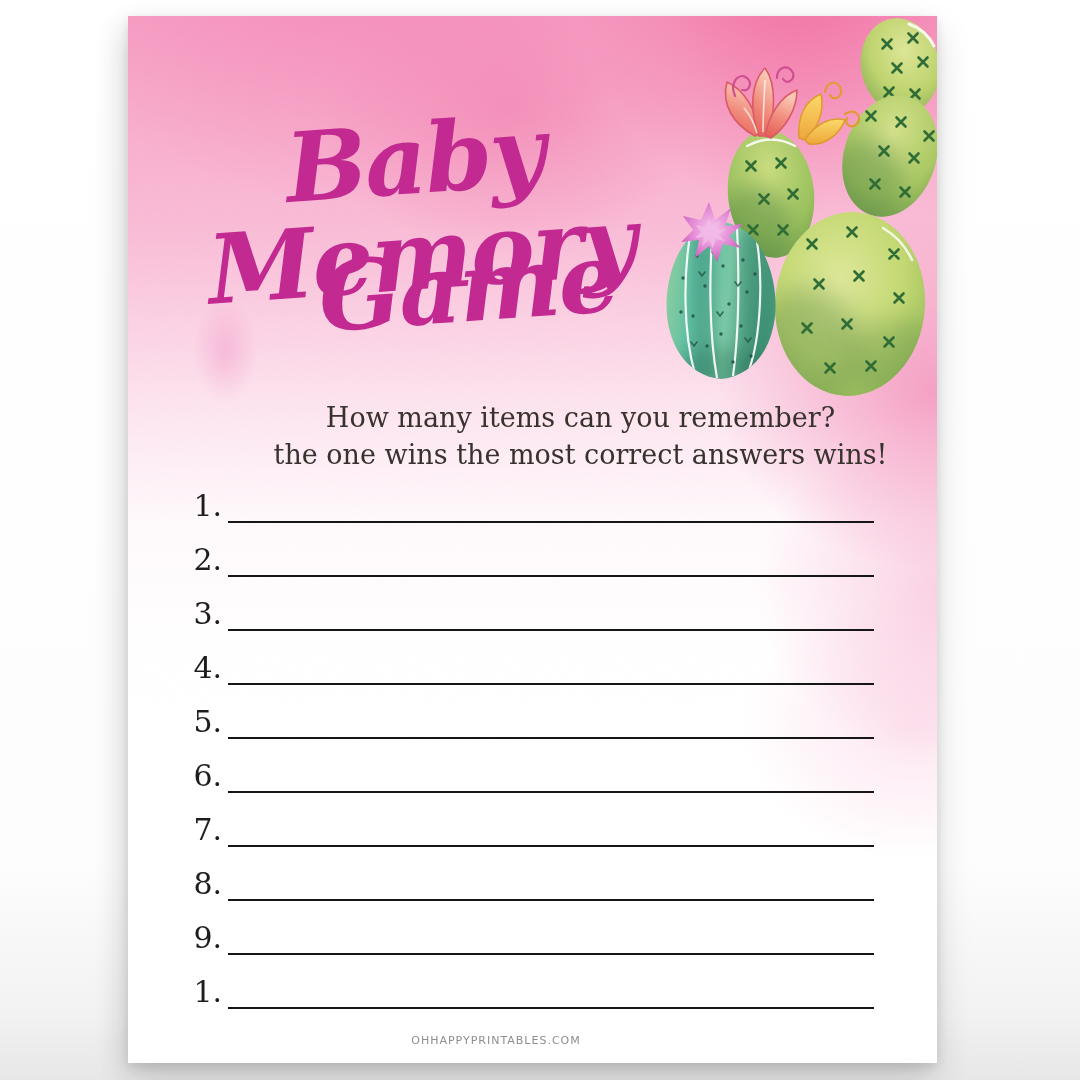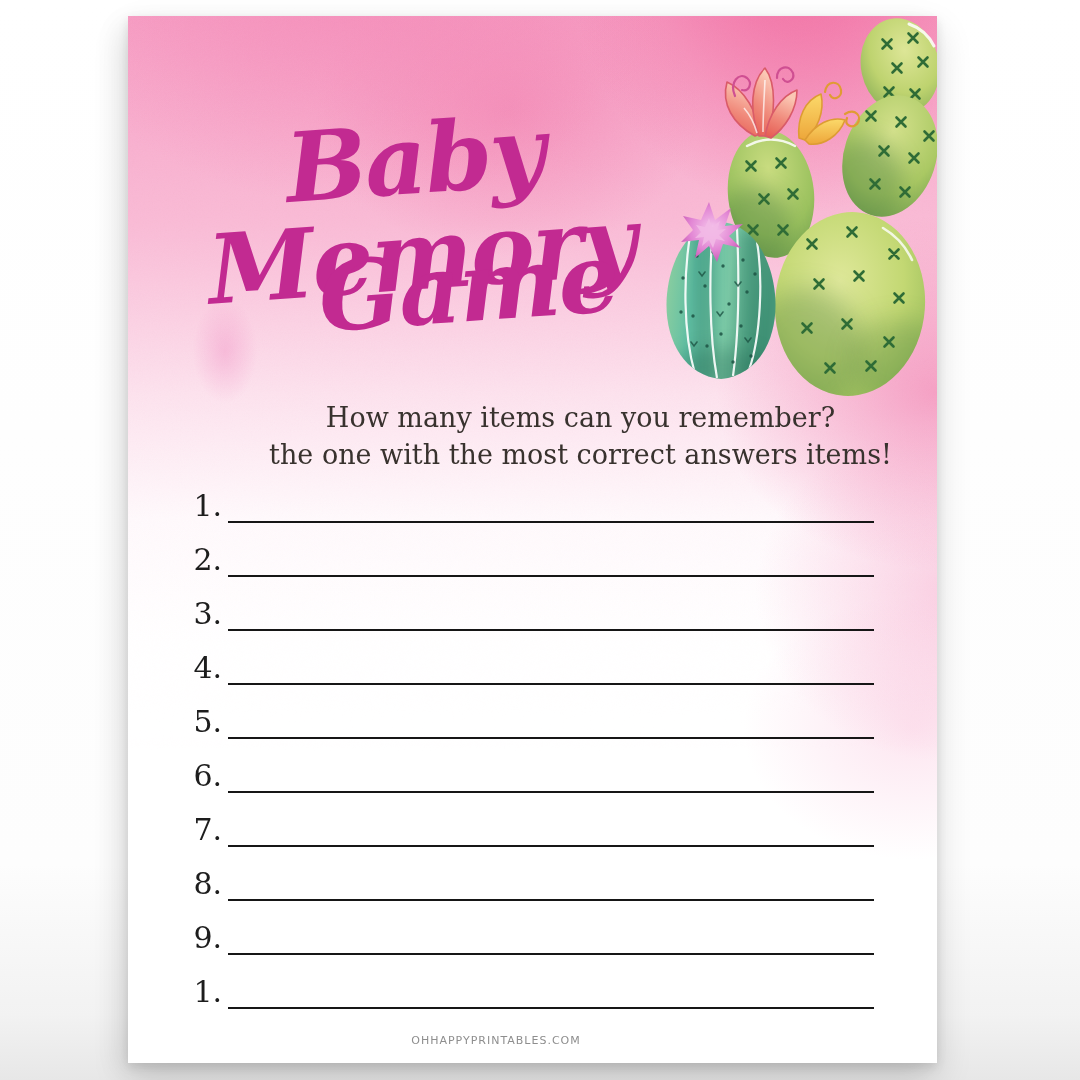--- a/index.html
+++ b/index.html
@@ -257,21 +257,21 @@
           <path d="M198 98 C208 92 216 100 210 108 C205 113 197 109 200 102"></path>
         </g>
       </g>
     </svg>
 
     <div class="title-line title-line1">Baby Memory</div>
     <div class="title-line title-line2">Game</div>
 
     <div class="instructions">
       <div>How many items can you remember?</div>
-      <div>the one with the most correct answers items!</div>
+      <div>the one wins the most correct answers wins!</div>
     </div>
 
     <div class="answers">
       <div class="answer-row">
         <span class="answer-number">1.</span>
         <span class="answer-line"></span>
       </div>
       <div class="answer-row">
         <span class="answer-number">2.</span>
         <span class="answer-line"></span>

